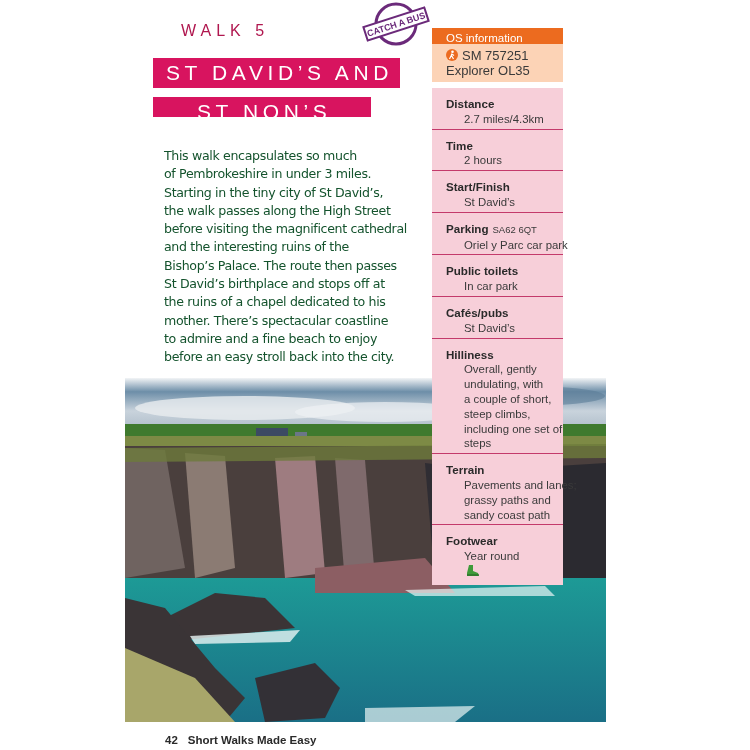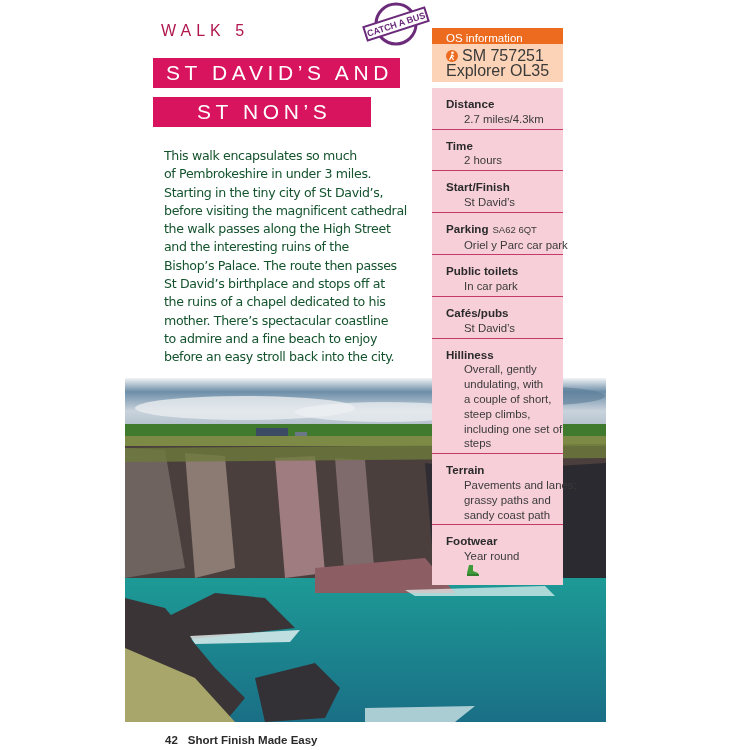--- a/index.html
+++ b/index.html
@@ -1,31 +1,31 @@
 <!DOCTYPE html>
 <html><head>
   <meta charset="utf-8">
   <style>
     html, body { margin: 0; padding: 0; }
     body {
       width: 750px; height: 750px; background: #ffffff; position: relative; overflow: hidden;
       font-family: "DejaVu Sans", sans-serif; color: #333;
     }
     .walk-label {
-      position: absolute; left: 161px; top: 22px;
+      position: absolute; left: 181px; top: 22px;
       font-family: "Liberation Sans", sans-serif; font-size: 16px; letter-spacing: 5px;
       color: #b0174f;
     }
     .title-box {
       position: absolute; left: 153px; background: #d8145f; color: #fff;
       font-family: "Liberation Sans", sans-serif; font-size: 21px; letter-spacing: 4.6px;
       line-height: 30px; padding: 0 0 0 13px; box-sizing: border-box;
     }
     .title-1 { top: 58px; width: 247px; height: 30px; }
-    .title-2 { top: 97px; width: 218px; height: 30px; padding-left: 44px; }
+    .title-2 { top: 97px; width: 218px; height: 20px; padding-left: 44px; }
 
     .bus-badge { position: absolute; left: 362px; top: 0px; width: 68px; height: 52px; }
 
     .intro {
       position: absolute; left: 164px; top: 147px; width: 262px;
       font-family: "DejaVu Sans", sans-serif; font-size: 12.6px; line-height: 18.3px;
       color: #14532d; letter-spacing: -0.35px;
     }
     .intro span { display: block; white-space: nowrap; }
 
@@ -39,21 +39,21 @@
       position: absolute; left: 432px; top: 28px; width: 131px;
       font-family: "DejaVu Sans", sans-serif; font-size: 10.4px; z-index: 2;
     }
     .os-head {
       background: #ec6b1f; color: #fff; font-weight: bold; font-size: 10.8px;
       height: 16px; line-height: 20px; padding-left: 14px;
       font-family: "Liberation Sans", sans-serif; font-size: 11.5px; font-weight: normal;
     }
     .os-body {
       background: #fcd3b6; color: #3a3a3a; padding: 4px 8px 4px 14px; line-height: 15px;
-      font-family: "Liberation Sans", sans-serif; font-size: 16px;
+      font-family: "Liberation Sans", sans-serif; font-size: 13px;
     }
     .os-body .walker {
       display: inline-block; width: 12px; height: 12px; border-radius: 50%; background: #ec6b1f;
       vertical-align: -1px; margin-right: 4px; position: relative;
     }
     .os-body .walker svg { position: absolute; left: 1px; top: 1px; }
     .pink-gap { height: 6px; background: transparent; }
     .rows { background: #f7cfd9; }
     .row { border-bottom: 1.5px solid #c43a6b; padding: 9px 0 2px 14px; line-height: 14.8px; }
     .row:last-child { border-bottom: none; padding-bottom: 4px; }
@@ -84,22 +84,22 @@
   </svg>
 </div>
 
 <div class="title-box title-1">ST DAVID’S AND</div>
 <div class="title-box title-2">ST NON’S BAY</div>
 
 <div class="intro">
   <span>This walk encapsulates so much</span>
   <span>of Pembrokeshire in under 3 miles.</span>
   <span>Starting in the tiny city of St David’s,</span>
+  <span>the walk passes along the High Street</span>
   <span>before visiting the magnificent cathedral</span>
-  <span>the walk passes along the High Street</span>
   <span>and the interesting ruins of the</span>
   <span>Bishop’s Palace. The route then passes</span>
   <span>St David’s birthplace and stops off at</span>
   <span>the ruins of a chapel dedicated to his</span>
   <span>mother. There’s spectacular coastline</span>
   <span>to admire and a fine beach to enjoy</span>
   <span>before an easy stroll back into the city.</span>
 </div>
 
 <div class="photo">
@@ -219,14 +219,14 @@
       <div class="lbl">Footwear</div>
       <div class="val"><span style="display:inline">Year round</span><span class="boot"><svg width="14" height="13" viewBox="0 0 14 13">
               <path d="M3 1 L7 1 L7 7 L12 9 L13 12 L1 12 L1 9 Z" fill="#3f9a3a"></path>
               <path d="M1 11 L13 11" stroke="#2a6a2a" stroke-width="1.2"></path>
             </svg></span></div>
     </div>
   </div>
 </div>
 
 <div class="footer">
-  <span class="pg">42</span><span>Short Finish Made Easy</span>
+  <span class="pg">42</span><span>Short Walks Made Easy</span>
 </div>
 
 </body></html>

